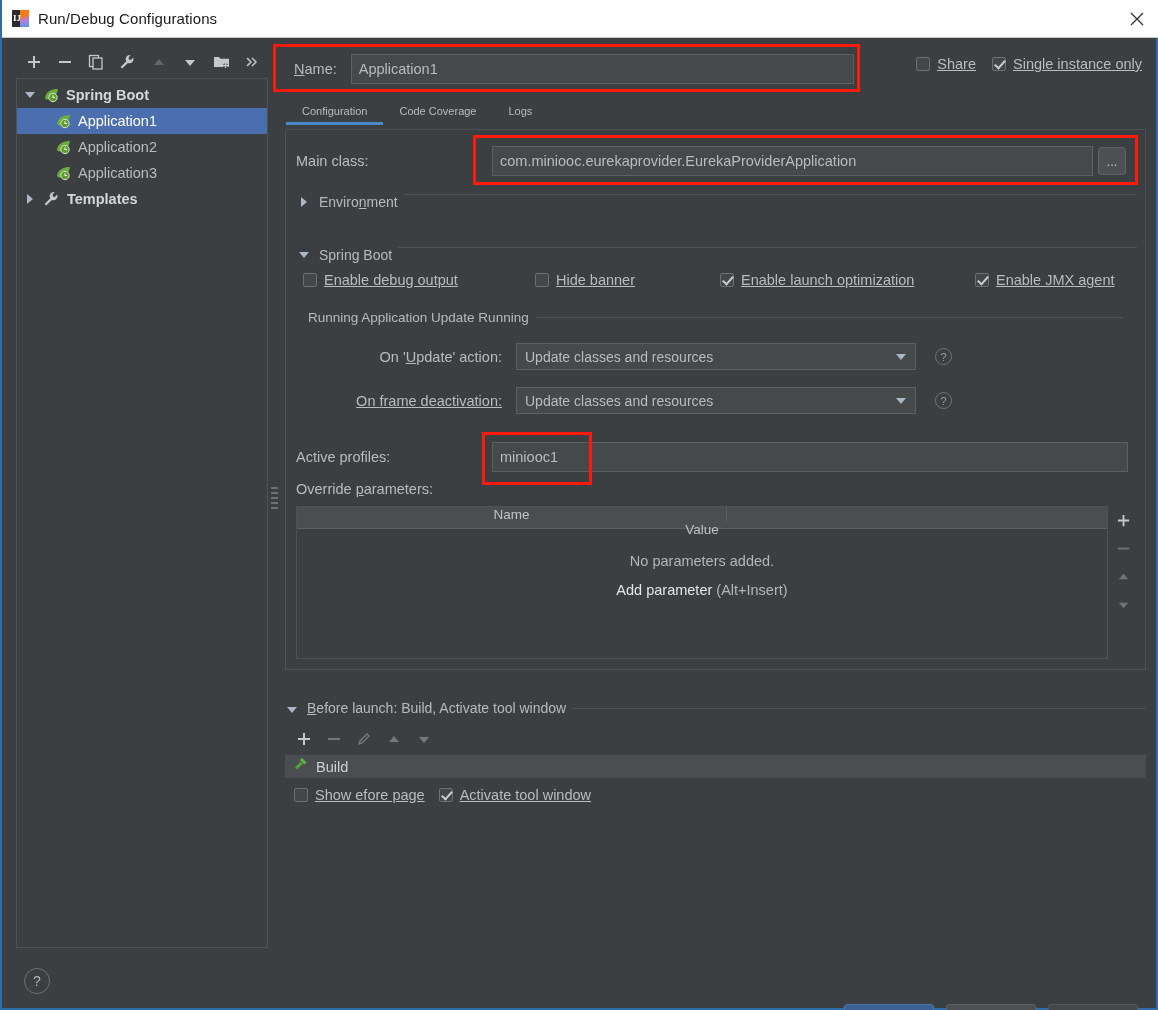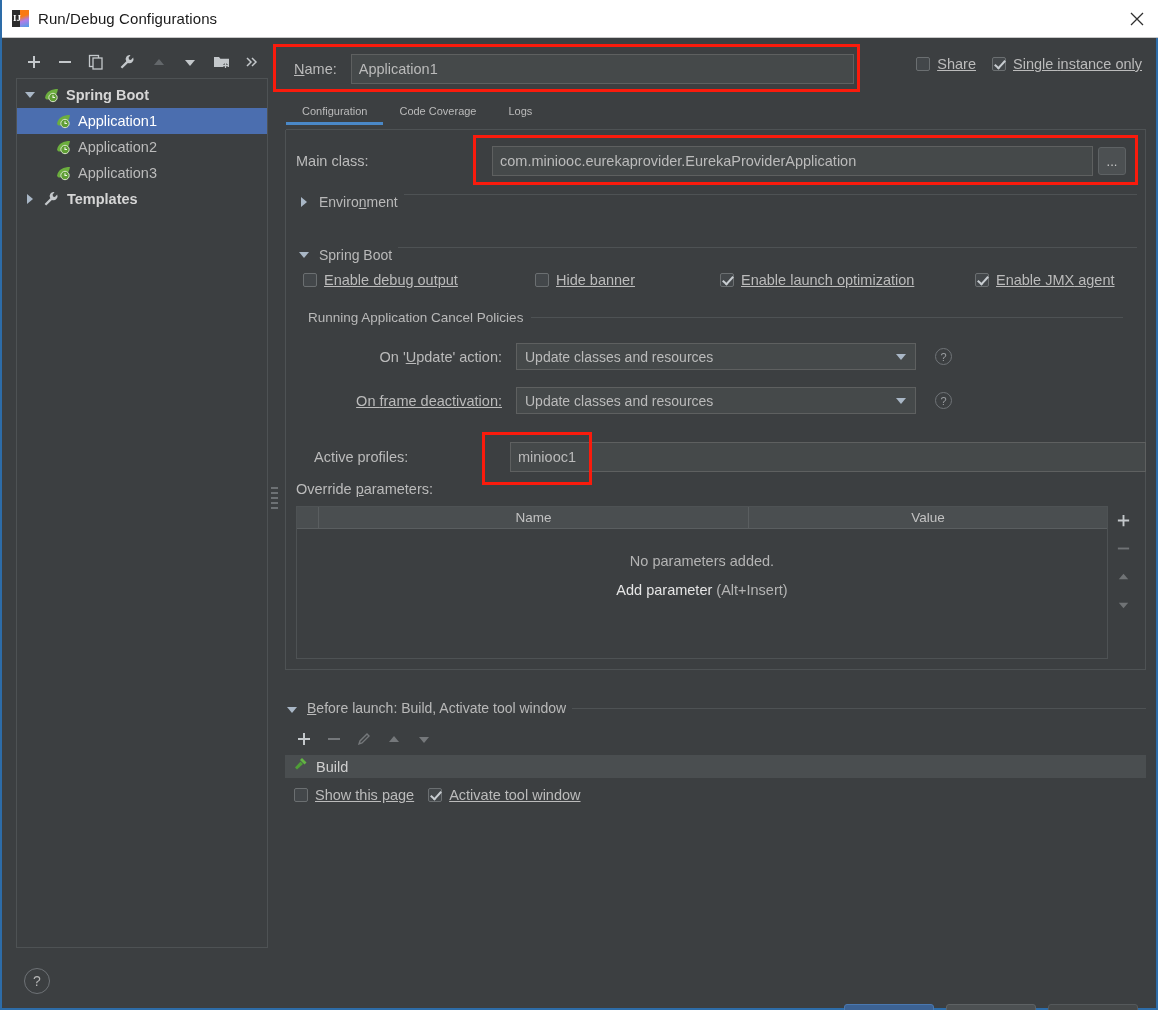--- a/index.html
+++ b/index.html
@@ -160,21 +160,21 @@
     width: 17px; height: 17px; border-radius: 50%; border: 1px solid #707478;
     color: #9a9da0; font-size: 11px; display:flex; align-items:center; justify-content:center;
     cursor: pointer; flex: none;
   }
 
   
   .ptable {
     position: absolute; left: 10px; top: 376px; width: 812px; height: 153px;
     border: 1px solid #4e5254; background: #3c3f41;
   }
-  .pthead { display: flex; height: 22px; background: #4a4e50; border-bottom: 1px solid #5a5e60; }
+  .pthead { display: flex; height: 22px; background: #4a4e50; border-bottom: 1px solid #5a5e60; flex-direction: column; }
   .pth {
     color: #c2c2c2; font-size: 13.5px; display:flex; align-items:center; justify-content:center;
     border-right: 1px solid #5a5e60;
   }
   .pth.c0 { width: 22px; }
   .pth.c1 { width: 430px; }
   .pth.c2 { flex: 1; border-right: none; }
   .ptbody { position: relative; height: 129px; }
   .ptempty {
     position: absolute; left: 0; right: 0; top: 24px; text-align: center;
@@ -423,21 +423,21 @@
         <span class="ck on"></span>
         <span class="cklabel">Enable launch optimi<span class="u">z</span>ation</span>
       </div>
       <div class="ckwrap">
         <span class="ck on"></span>
         <span class="cklabel">Enable JM<span class="u">X</span> agent</span>
       </div>
     </div>
 
     <div class="grouplbl" style="left:22px; top:180px; width:815px;">
-      <span>Running Application Cancel Policies</span>
+      <span>Running Application Update Running</span>
       <span style="flex:1; height:1px; background:#4e5254;"></span>
     </div>
 
     <div class="row" style="left:48px; top:213px; width:790px;">
       <span class="lbl" style="width:182px; text-align:right; padding-right:14px;">On '<span class="u">U</span>pdate' action:</span>
       <div class="combo" style="width:400px;">
         <span>Update classes and resources</span>
         <span class="arrow"></span>
       </div>
       <div class="helpq" style="margin-left:19px;">?</div>
@@ -445,21 +445,21 @@
 
     <div class="row" style="left:48px; top:257px; width:790px;">
       <span class="lbl" style="width:182px; text-align:right; padding-right:14px;text-decoration:underline;">On <span class="u">f</span>rame deactivation:</span>
       <div class="combo" style="width:400px;">
         <span>Update classes and resources</span>
         <span class="arrow"></span>
       </div>
       <div class="helpq" style="margin-left:19px;">?</div>
     </div>
 
-    <div class="row" style="left:28px; top:312px; width:840px;">
+    <div class="row" style="left:10px; top:312px; width:840px;">
       <span class="lbl" style="width:196px;">Active profiles:</span>
       <input class="txtfield" style="width: 636px;" value="miniooc1">
     </div>
 
     <div class="lbl" style="position:absolute; left:10px; top:351px;">Override <span class="u">p</span>arameters:</div>
 
     <div class="ptable">
       <div class="pthead">
         <div class="pth c0"></div>
         <div class="pth c1">Name</div>
@@ -539,21 +539,21 @@
         <path d="M10 1 L14.5 5.5 L12.5 7.5 L8 3 Z" fill="#62b543"></path>
         <path d="M8.5 4.5 L3 10.5 L5 12.5 L11 7 Z" fill="#4f9e37"></path>
       </svg>
     </span>
     <span>Build</span>
   </div>
 
   <div class="blchecks">
     <div class="ckwrap">
       <span class="ck"></span>
-      <span class="cklabel">Show this page</span>
+      <span class="cklabel">Show efore page</span>
     </div>
     <div class="ckwrap">
       <span class="ck on"></span>
       <span class="cklabel">Activate tool window</span>
     </div>
   </div>
 
   <div class="helpbtn">
     <span>?</span>
   </div>

